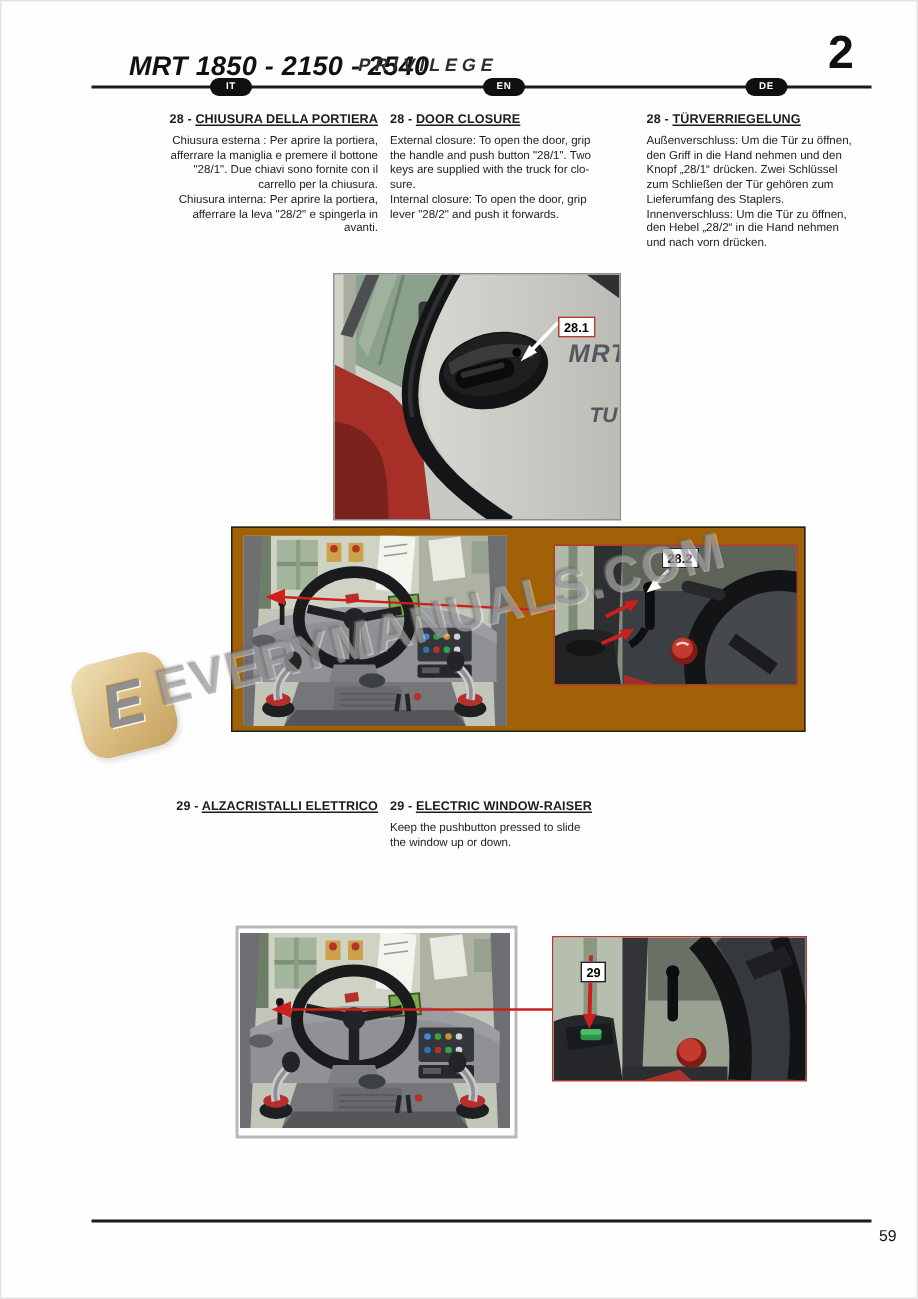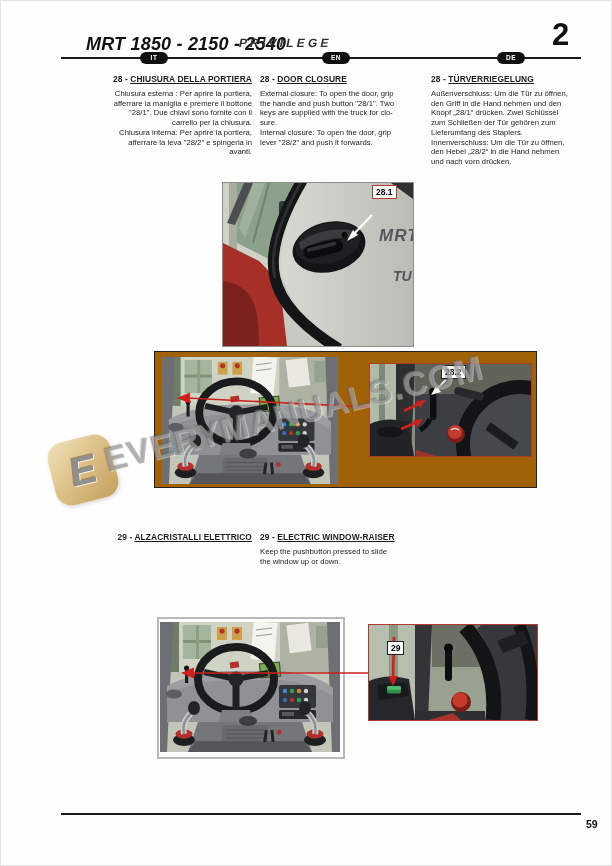--- a/index.html
+++ b/index.html
@@ -36,41 +36,41 @@
   .fig3-photo{position:absolute;left:1px;top:1px;width:180px;height:134px;}
   .fig3-detail{position:absolute;left:367px;top:623px;width:168px;height:95px;border:1px solid #b03a30;z-index:1;}
   .connector{position:absolute;pointer-events:none;z-index:5;}
   .conn-fig2{left:153px;top:350px;width:383px;height:137px;}
   .conn-fig3{left:153px;top:658px;width:230px;height:30px;}
   .callout{
     position:absolute;background:#fff;border:1px solid #222;color:#000;
     font-size:8.5px;font-weight:bold;padding:1px 3px;line-height:10px;z-index:6;white-space:nowrap;
   }
   .callout-red-border{border-color:#b03a30;}
-  .co-281{left:149px;top:2px;text-align:center;}
+  .co-281{left:149px;top:28px;text-align:center;}
   .co-282{left:286px;top:13px;}
   .co-29{left:18px;top:16px;}
   
   .watermark-logo{
     position:absolute;left:50px;top:437px;width:64px;height:64px;border-radius:16px;
     background:linear-gradient(140deg,#eedfb4 5%,#d7b77c 60%,#c3a05e 100%);
     transform:rotate(-14deg);z-index:10;display:flex;align-items:center;justify-content:center;
     box-shadow:1px 2px 4px rgba(0,0,0,.15);
   }
   .watermark-logo span{
     font-size:40px;font-weight:bold;color:#8f8f8f;transform:skewX(-8deg);
     text-shadow:1px 1px 0 #fdf6e3,-1px -1px 0 #a08a57;
   }
   .watermark-text{
     position:absolute;left:104px;top:440px;font-size:34px;font-weight:bold;letter-spacing:1px;
     color:rgba(128,128,128,0.52);transform:rotate(-14deg);transform-origin:0 50%;z-index:10;
     text-shadow:1px 1px 0 rgba(255,255,255,.4),-1px -1px 1px rgba(80,80,80,.25);white-space:nowrap;
   }
   
-  .page-number{position:absolute;left:553px;top:817px;font-size:10.5px;font-weight:bold;color:#111;padding-left:32px;}
+  .page-number{position:absolute;left:553px;top:817px;font-size:10.5px;font-weight:normal;color:#111;padding-left:32px;}
   svg{display:block;}
 </style>
 </head>
 <body>
 
 <div class="page">
 
   <div class="model-title">MRT 1850 - 2150 - 2540</div>
   <div class="brand-logo">PRIVILEGE</div>
   <div class="chapter-number">2</div>

